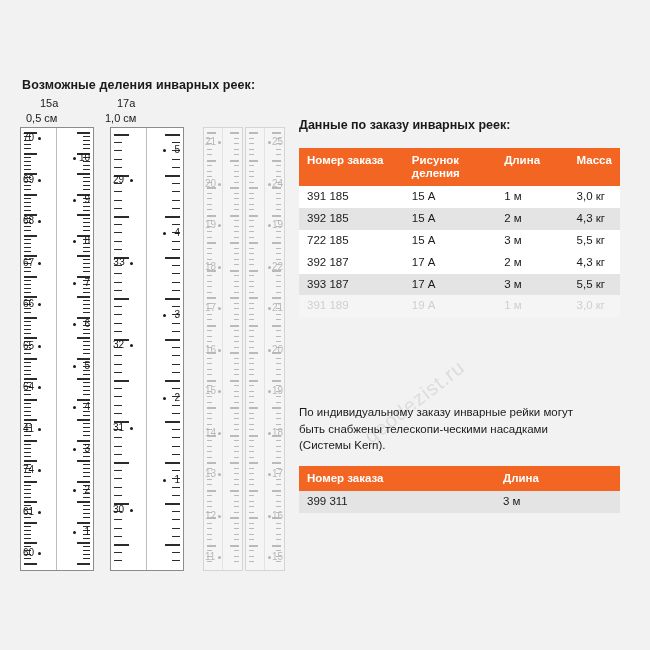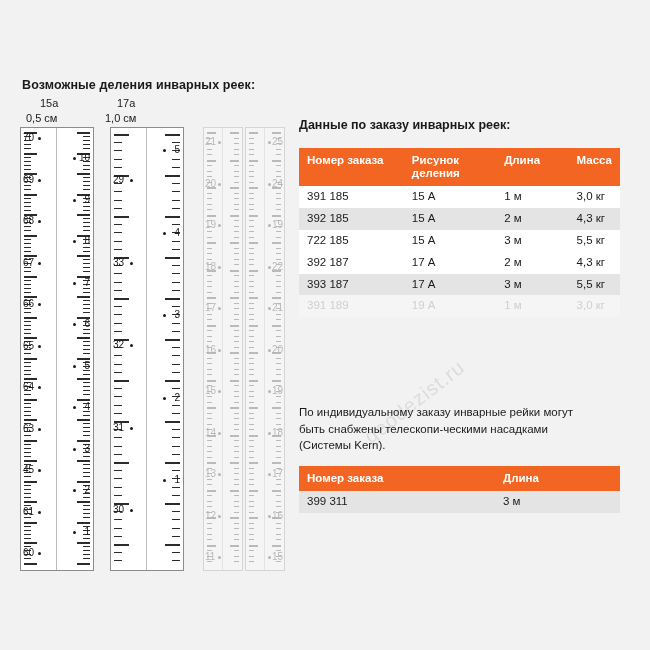--- a/index.html
+++ b/index.html
@@ -371,23 +371,23 @@
         <div class="numlabel" style="left: 2px; top: 88px;">68</div>
         <div class="dotmark" style="left: 17px; top: 92px;"></div>
         <div class="numlabel" style="left: 2px; top: 129.5px;">67</div>
         <div class="dotmark" style="left: 17px; top: 133.5px;"></div>
         <div class="numlabel" style="left: 2px; top: 171px;">66</div>
         <div class="dotmark" style="left: 17px; top: 175px;"></div>
         <div class="numlabel" style="left: 2px; top: 212.5px;">65</div>
         <div class="dotmark" style="left: 17px; top: 216.5px;"></div>
         <div class="numlabel" style="left: 2px; top: 254px;">64</div>
         <div class="dotmark" style="left: 17px; top: 258px;"></div>
-        <div class="numlabel" style="left: 2px; top: 295.5px;">63</div>
+        <div class="numlabel" style="left: 2px; top: 295.5px;">41</div>
         <div class="dotmark" style="left: 17px; top: 299.5px;"></div>
-        <div class="numlabel" style="left: 2px; top: 337px;">45</div>
+        <div class="numlabel" style="left: 2px; top: 337px;">74</div>
         <div class="dotmark" style="left: 17px; top: 341px;"></div>
         <div class="numlabel" style="left: 2px; top: 378.5px;">61</div>
         <div class="dotmark" style="left: 17px; top: 382.5px;"></div>
         <div class="numlabel" style="left: 2px; top: 420px;">60</div>
         <div class="dotmark" style="left: 17px; top: 424px;"></div>
         <div class="numlabel" style="right: 3px; top: 25px;">10</div>
         <div class="dotmark" style="right: 17px; top: 29px;"></div>
         <div class="numlabel" style="right: 3px; top: 66.5px;">9</div>
         <div class="dotmark" style="right: 17px; top: 70.5px;"></div>
         <div class="numlabel" style="right: 3px; top: 108px;">8</div>
@@ -513,21 +513,21 @@
         <div class="tick" style="left: 3px; top: 407.8px; width: 8px; height: 1px;"></div>
         <div class="tick" style="right: 3px; top: 407.8px; width: 8px; height: 1px;"></div>
         <div class="tick" style="left: 3px; top: 416px; width: 15px; height: 2px;"></div>
         <div class="tick" style="right: 3px; top: 416px; width: 15px; height: 2px;"></div>
         <div class="tick" style="left: 3px; top: 424.2px; width: 8px; height: 1px;"></div>
         <div class="tick" style="right: 3px; top: 424.2px; width: 8px; height: 1px;"></div>
         <div class="tick" style="left: 3px; top: 432.4px; width: 8px; height: 1px;"></div>
         <div class="tick" style="right: 3px; top: 432.4px; width: 8px; height: 1px;"></div>
         <div class="numlabel" style="left: 2px; top: 47px;">29</div>
         <div class="dotmark" style="left: 19px; top: 51px;"></div>
-        <div class="numlabel" style="left: 2px; top: 129.5px;">33</div>
+        <div class="numlabel" style="left: 2px; top: 129.5px; font-family: Liberation Mono, monospace;">33</div>
         <div class="dotmark" style="left: 19px; top: 133.5px;"></div>
         <div class="numlabel" style="left: 2px; top: 212px;">32</div>
         <div class="dotmark" style="left: 19px; top: 216px;"></div>
         <div class="numlabel" style="left: 2px; top: 294.5px;">31</div>
         <div class="dotmark" style="left: 19px; top: 298.5px;"></div>
         <div class="numlabel" style="left: 2px; top: 377px;">30</div>
         <div class="dotmark" style="left: 19px; top: 381px;"></div>
         <div class="numlabel" style="right: 3px; top: 17px;">5</div>
         <div class="dotmark" style="right: 17px; top: 21px;"></div>
         <div class="numlabel" style="right: 3px; top: 99.5px;">4</div>

